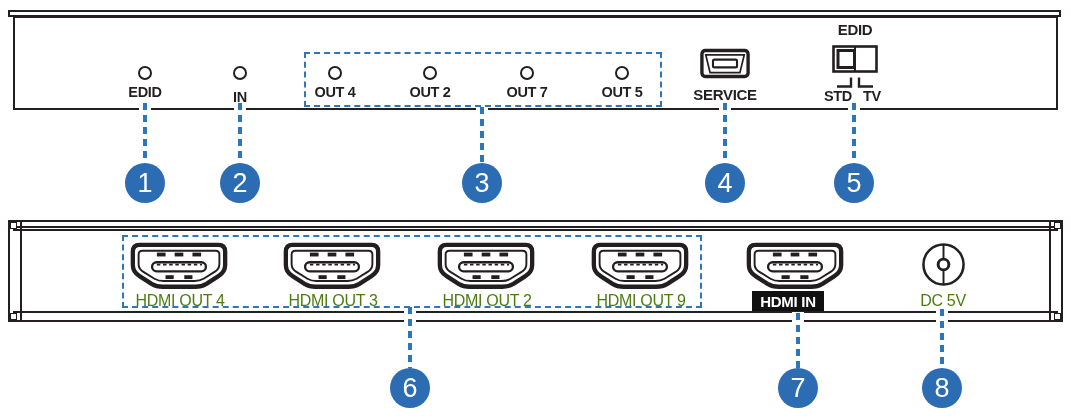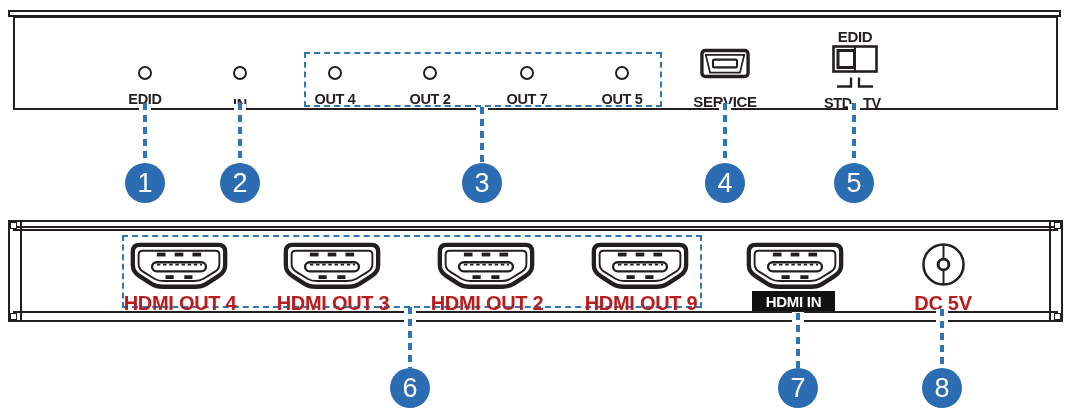--- a/index.html
+++ b/index.html
@@ -18,42 +18,42 @@
                    border-top: 2px solid #231f20; border-bottom: 2px solid #231f20; }
   .rear-bottom-line { position: absolute; left: 13px; top: 311px; width: 1045px; height: 0;
                       border-top: 2px solid #231f20; }
   .rear-vline { position: absolute; top: 222px; height: 98px; width: 0; border-left: 2px solid #231f20; }
   .corner { position: absolute; width: 7px; height: 7px; border: 1.5px solid #231f20; background: #fff; }
 
   
   .led { position: absolute; width: 14px; height: 14px; border: 2.5px solid #231f20;
          border-radius: 50%; background: #fff; }
   .flabel { position: absolute; transform: translateX(-50%); font-weight: bold; font-size: 14.5px;
-            letter-spacing: -0.3px; color: #231f20; white-space: nowrap; margin-top: 7px; }
-  .rlabel { position: absolute; transform: translateX(-50%); font-weight: bold; font-size: 20px;
-            letter-spacing: -0.3px; color: #b91c1c; white-space: nowrap; }
+            letter-spacing: -0.3px; color: #231f20; white-space: nowrap; }
+  .rlabel { position: absolute; transform: translateX(-50%); font-weight: normal; font-size: 16px;
+            letter-spacing: -0.3px; color: #4d7c0f; white-space: nowrap; }
 
   
   .dash-box { position: absolute; border: 2.5px dashed #2e76b8; background: transparent; }
 
   
   .leader { position: absolute; width: 4px; transform: translateX(-50%); z-index: 3;
             background: repeating-linear-gradient(to bottom, #2e76b8 0 7px, transparent 7px 12px); }
   .border-gap { position: absolute; width: 12px; transform: translateX(-50%); background: #fff; z-index: 2; }
   .callout { position: absolute; width: 40px; height: 40px; border-radius: 50%; background: #2b6cb3;
              color: #fff; display: flex; align-items: center; justify-content: center;
              font-size: 27px; font-weight: 400; z-index: 4; }
 
   
   .port { position: absolute; width: 100px; height: 52px; }
   .svc { position: absolute; left: 700px; top: 48px; width: 50px; height: 31px; }
   .edid-switch { position: absolute; left: 832px; top: 45px; width: 46px; height: 28px; }
   .edid-brackets { position: absolute; left: 832px; top: 76px; width: 46px; height: 12px; }
   .dc-jack { position: absolute; left: 921px; top: 242px; width: 45px; height: 45px; }
-  .hdmi-in-tag { position: absolute; left: 752px; top: 291px; width: 83px; height: 20px;
+  .hdmi-in-tag { position: absolute; left: 752px; top: 291px; width: 72px; height: 20px;
                  background: #111; color: #fff; font-weight: bold; font-size: 15px;
                  letter-spacing: -0.3px; display: flex; align-items: center; justify-content: center; }
 </style>
 </head>
 <body>
 
 <div class="stage">
 
   <div class="panel-strip"></div>
   <div class="front-face"></div>

